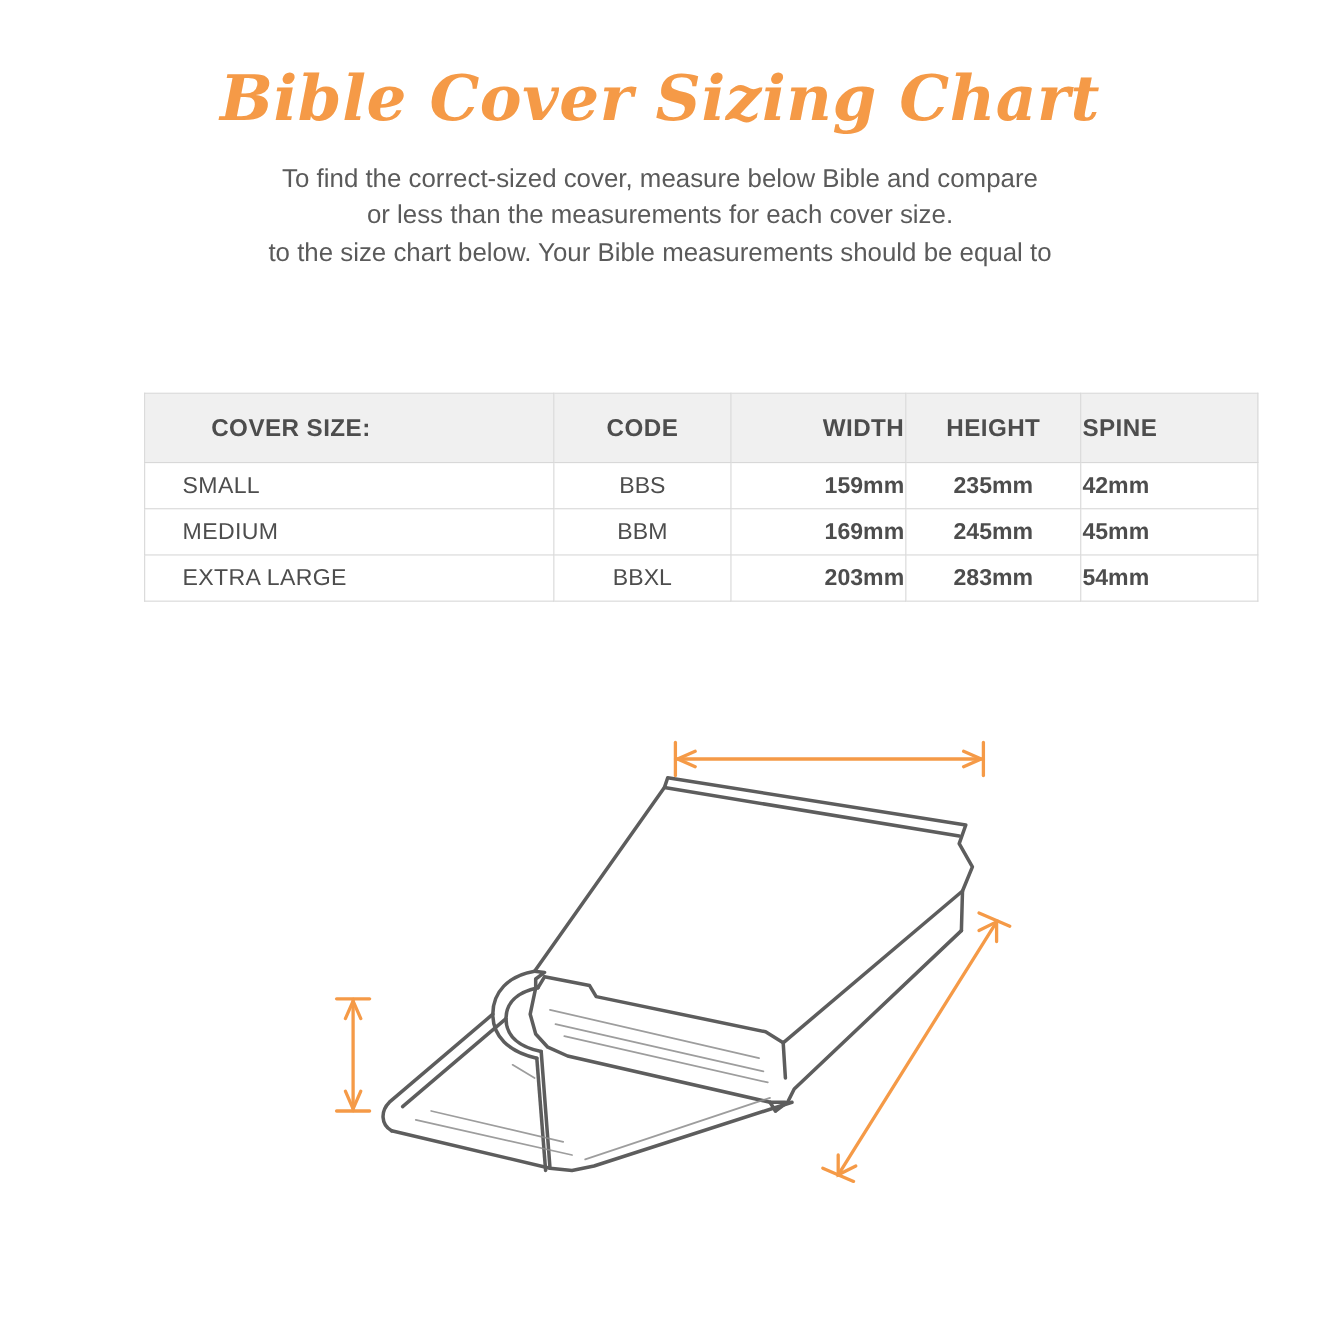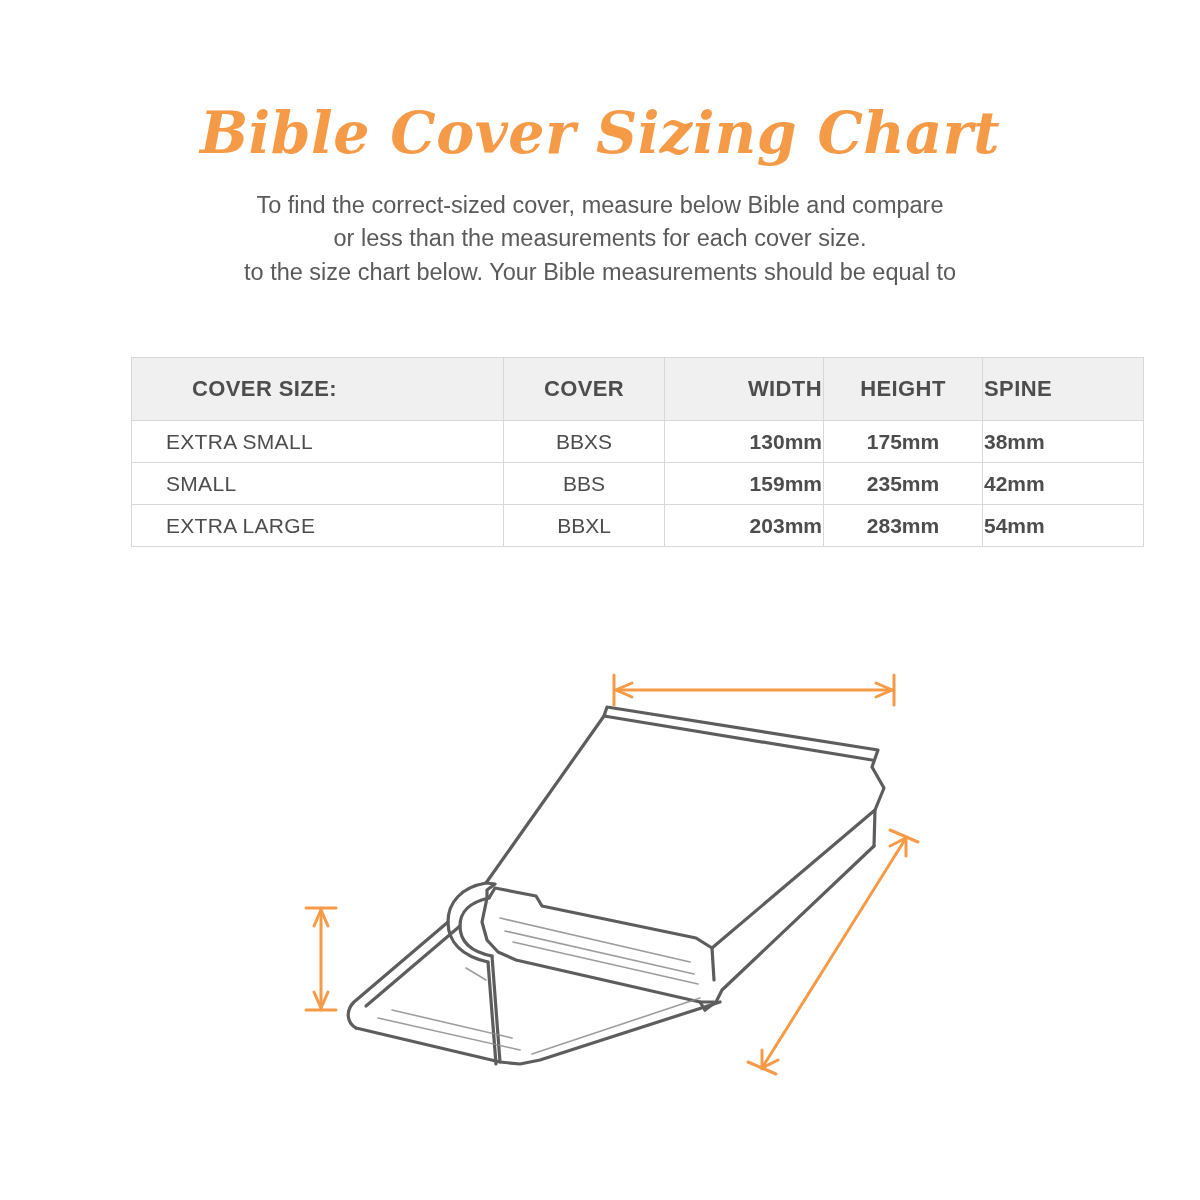--- a/index.html
+++ b/index.html
@@ -24,21 +24,21 @@
   
   .title {
     text-align: center;
     font-family: "DejaVu Serif", serif;
     font-style: italic;
     font-weight: bold;
     font-size: 57px;
     letter-spacing: 0.5px;
     color: #f59a47;
     margin: 0;
-    padding-top: 104px;
+    padding-top: 61px;
     line-height: 1.0;
   }
 
   
   .intro {
     margin: 28px auto 0 auto;
     width: 920px;
     text-align: center;
     font-size: 23.5px;
     line-height: 1.42;
@@ -103,40 +103,40 @@
     <div>To find the correct-sized cover, measure below Bible and compare</div>
     <div>or less than the measurements for each cover size.</div>
     <div>to the size chart below. Your Bible measurements should be equal to</div>
   </div>
 
   <div class="table-wrap">
     <table class="sizing">
       <thead>
         <tr>
           <th class="col-name">COVER SIZE:</th>
-          <th class="col-code">COVER</th>
+          <th class="col-code">CODE</th>
           <th class="col-w">WIDTH</th>
           <th class="col-h">HEIGHT</th>
           <th class="col-s">SPINE</th>
         </tr>
       </thead>
       <tbody>
-        <tr>
-          <td class="col-name name">EXTRA SMALL</td>
-          <td class="col-code code">BBXS</td>
-          <td class="col-w num">130mm</td>
-          <td class="col-h num">175mm</td>
-          <td class="col-s num">38mm</td>
-        </tr>
         <tr>
           <td class="col-name name">SMALL</td>
           <td class="col-code code">BBS</td>
           <td class="col-w num">159mm</td>
           <td class="col-h num">235mm</td>
           <td class="col-s num">42mm</td>
+        </tr>
+        <tr>
+          <td class="col-name name">MEDIUM</td>
+          <td class="col-code code">BBM</td>
+          <td class="col-w num">169mm</td>
+          <td class="col-h num">245mm</td>
+          <td class="col-s num">45mm</td>
         </tr>
         <tr>
           <td class="col-name name">EXTRA LARGE</td>
           <td class="col-code code">BBXL</td>
           <td class="col-w num">203mm</td>
           <td class="col-h num">283mm</td>
           <td class="col-s num">54mm</td>
         </tr>
       </tbody>
     </table>

